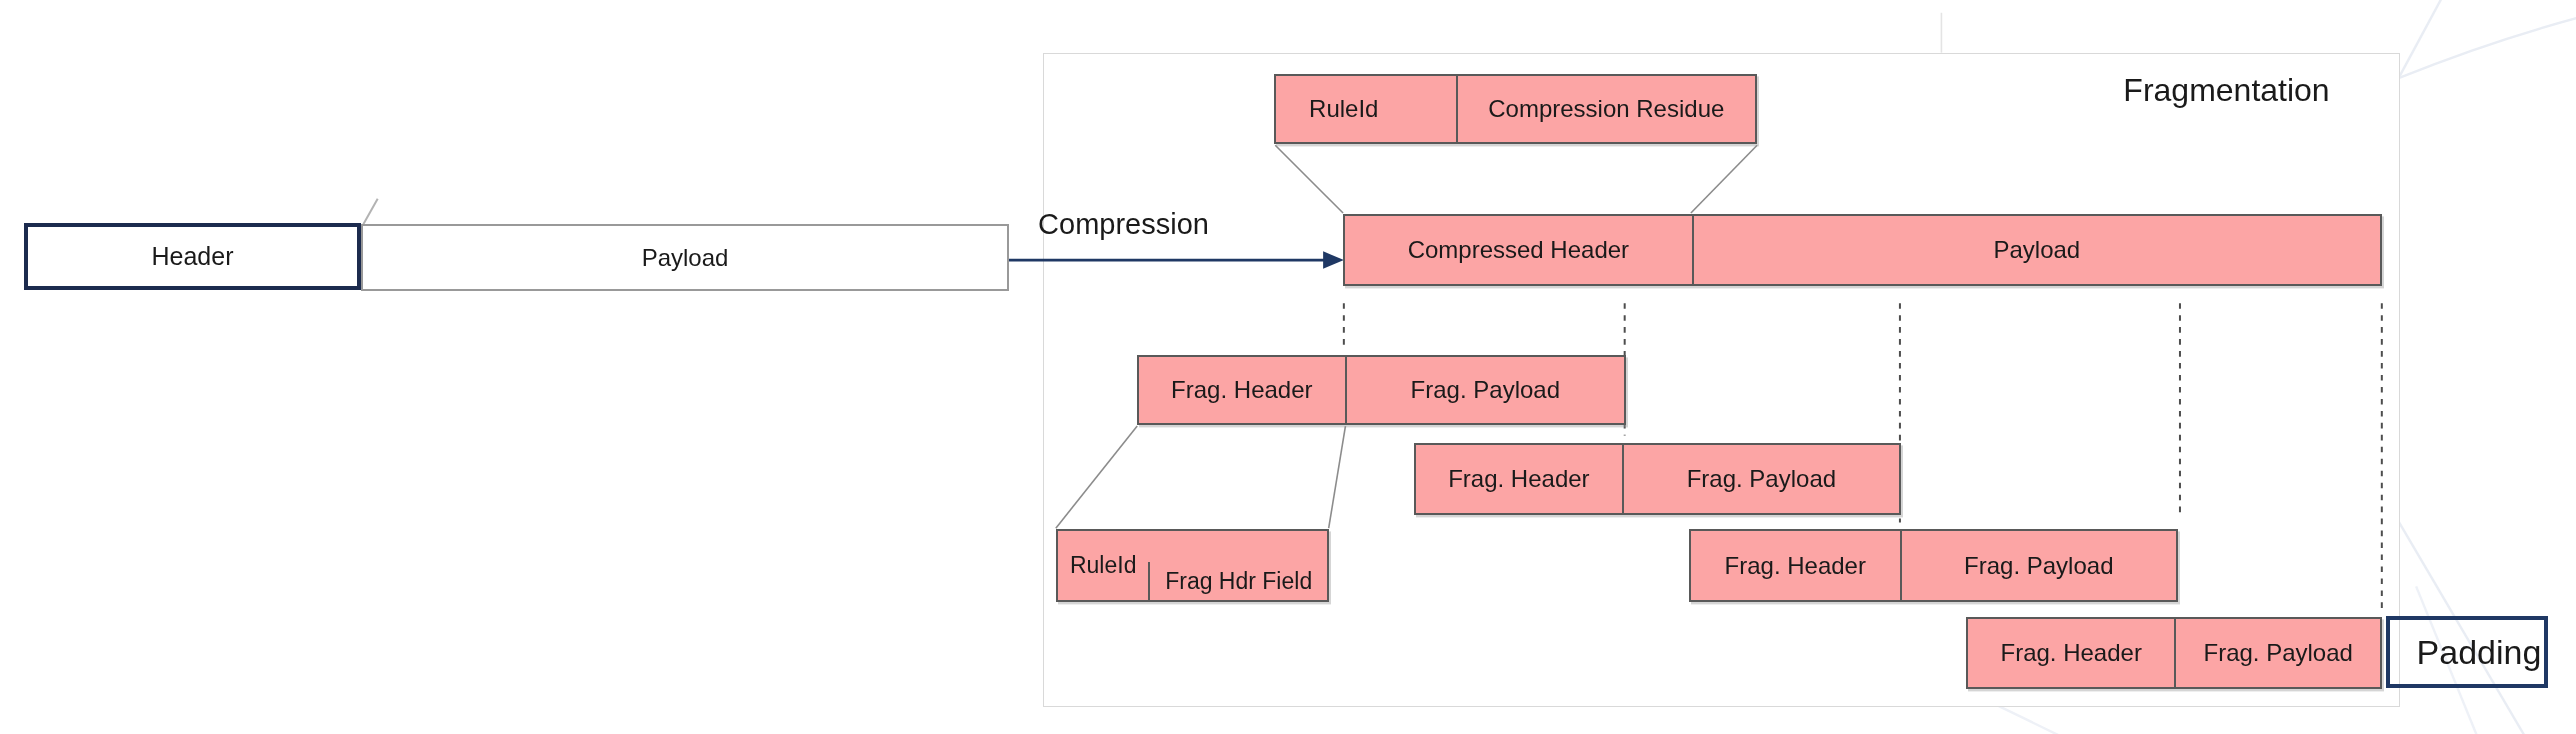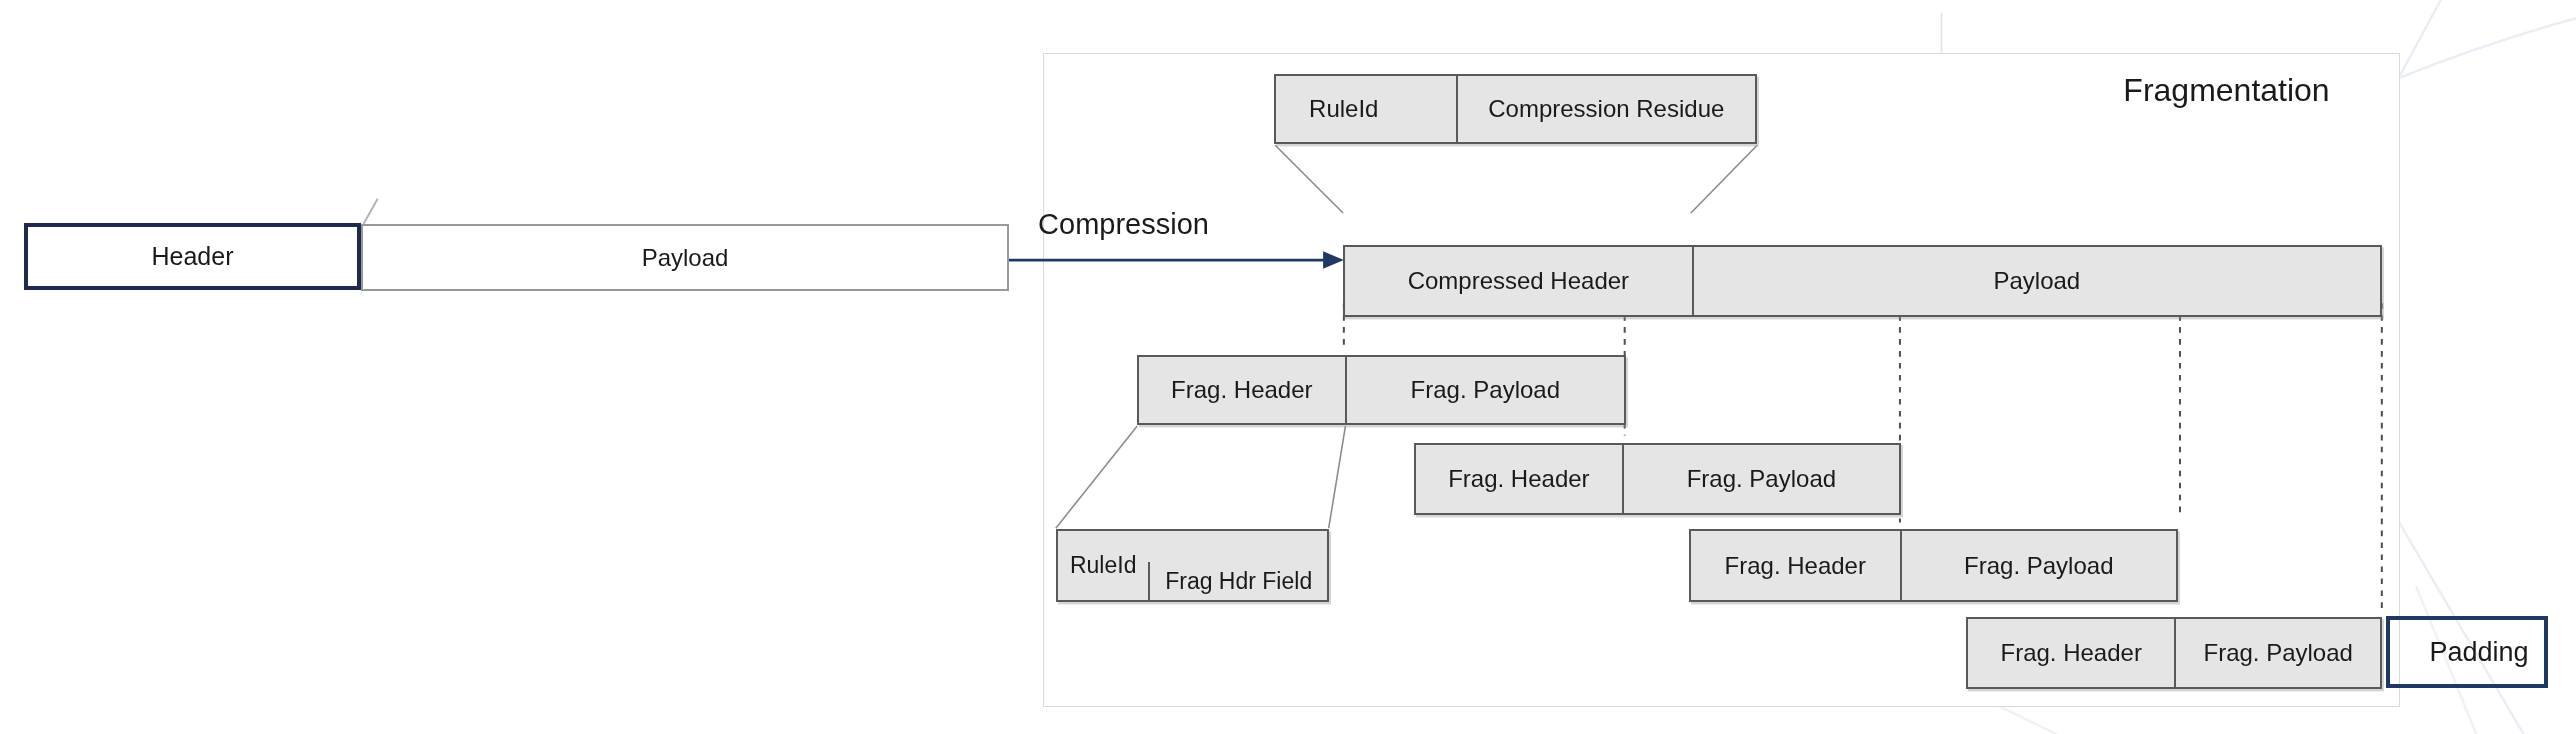--- a/index.html
+++ b/index.html
@@ -20,21 +20,21 @@
   }
   .stage svg{position:absolute;left:0;top:0;}
   .layer0{z-index:0;}
   .container{
     position:absolute;left:1043px;top:53px;width:1357px;height:654px;
     border:1.6px solid var(--container-border);background:#ffffff;z-index:1;
     box-sizing:border-box;
   }
   .layer2{z-index:2;}
   .dbox{
-    position:absolute;display:flex;align-items:stretch;background:#e5e5e5;
+    position:absolute;display:flex;align-items:stretch;background:#fca5a5;
     border:2px solid var(--box-border);box-sizing:border-box;z-index:3;
     box-shadow:2px 2.4px 0 rgba(150,150,150,.40);
   }
   .cell{
     display:flex;align-items:center;justify-content:center;
     font-size:24px;white-space:nowrap;overflow:hidden;
   }
   .cell + .cell{border-left:2px solid var(--box-border);}
   .lbl{position:absolute;display:flex;align-items:center;justify-content:center;
        white-space:nowrap;z-index:4;}
@@ -44,28 +44,28 @@
     display:flex;align-items:center;justify-content:center;font-size:25px;z-index:3;
   }
   .plbox{
     position:absolute;left:361px;top:224px;width:648px;height:67px;
     border:2.4px solid var(--gray-border);background:#ffffff;box-sizing:border-box;
     display:flex;align-items:center;justify-content:center;font-size:24px;z-index:2;
   }
   .padbox{
     position:absolute;left:2386px;top:616px;width:162px;height:72px;
     border:4px solid var(--navy);background:transparent;box-sizing:border-box;
-    display:flex;align-items:center;justify-content:center;font-size:27px;z-index:5;padding-left:24px;
+    display:flex;align-items:center;justify-content:center;font-size:34px;z-index:5;padding-left:24px;
   }
   .compression-lbl{left:1004px;top:204px;width:239px;height:40px;font-size:29px;}
   .frag-title{left:2091px;top:69px;width:271px;height:43px;font-size:32px;}
   
   .rulebox{left:1274px;top:74px;width:483px;height:70px;}
   .rulebox .c1{width:28.3%;}  .rulebox .c2{flex:1;margin-left:44px;}
-  .compbox{left:1343px;top:214px;width:1039px;height:72px;margin-top:31px;}
+  .compbox{left:1343px;top:214px;width:1039px;height:72px;}
   .compbox .c1{width:33.5%;}  .compbox .c2{flex:1;}
   .frag1{left:1137px;top:355px;width:489px;height:70px;}
   .frag1 .c1{width:42.4%;} .frag1 .c2{flex:1;}
   .frag2{left:1414px;top:443px;width:487px;height:72px;}
   .frag2 .c1{width:42.6%;} .frag2 .c2{flex:1;}
   .frag3{left:1689px;top:529px;width:489px;height:73px;}
   .frag3 .c1{width:43%;} .frag3 .c2{flex:1;}
   .frag4{left:1966px;top:617px;width:416px;height:72px;}
   .frag4 .c1{width:50.1%;} .frag4 .c2{flex:1;}
   .detailbox{left:1056px;top:529px;width:273px;height:73px;}

